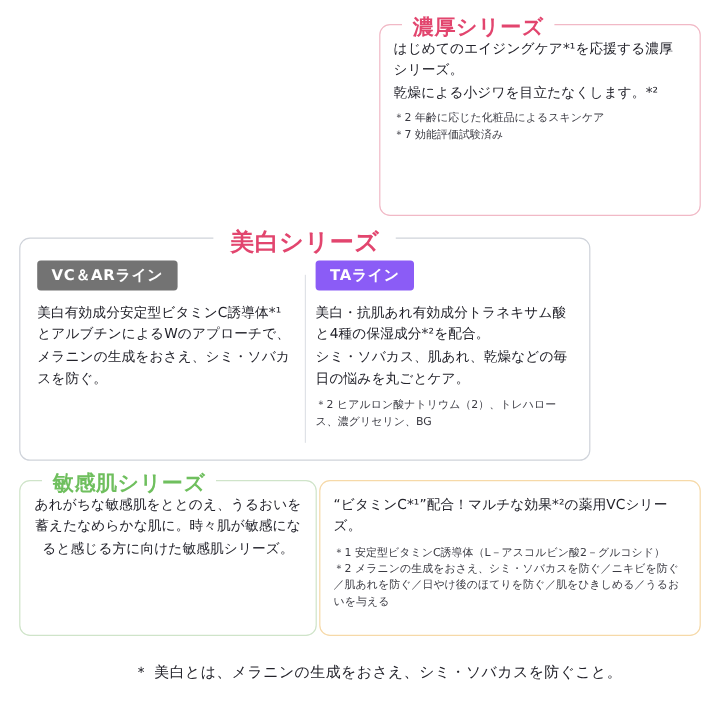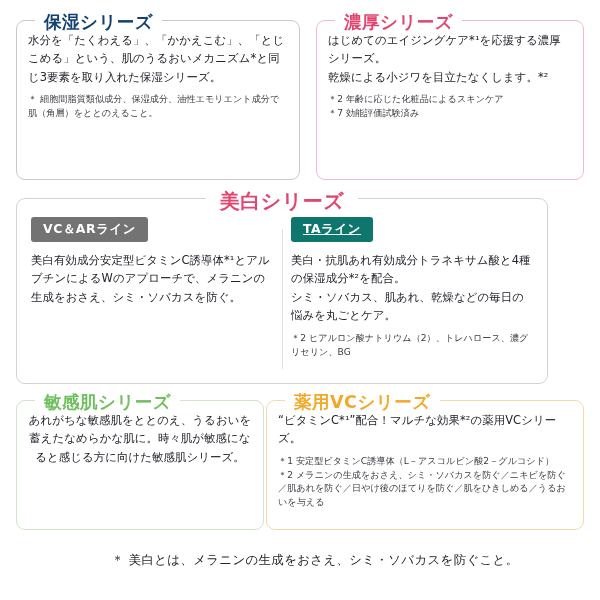--- a/index.html
+++ b/index.html
@@ -69,21 +69,21 @@
   }
   #card-moist .card-title { color: #13406e; }
 
   #card-rich {
     left: 316px; top: 20px; width: 268px; height: 160px;
     border-color: #f1b9c6;
   }
   #card-rich .card-title { color: #e2456e; }
 
   #card-white {
-    left: 16px; top: 198px; width: 532px; height: 186px;
+    left: 16px; top: 198px; width: 476px; height: 186px;
     border-color: #cfd3da;
   }
   #card-white .card-title {
     left: 50%;
     transform: translateX(-50%);
     color: #e2456e;
     font-size: 20px;
     padding: 0 14px;
   }
 
@@ -98,21 +98,21 @@
     display: inline-block;
     color: #ffffff;
     font-size: 12.4px;
     font-weight: bold;
     letter-spacing: 0.6px;
     padding: 3.5px 12px 4.5px 12px;
     border-radius: 3px;
     margin-bottom: 9px;
   }
   .tag-vcar { background: #737373; }
-  .tag-ta { background: #0f766e; text-decoration: underline; }
+  .tag-ta { background: #8b5cf6; }
 
   .divider {
     position: absolute;
     left: 50%;
     top: 30px;
     bottom: 14px;
     width: 1px;
     background: #dfe2e7;
   }
 
@@ -138,29 +138,20 @@
     letter-spacing: 0.4px;
     color: #23232b;
     margin-left: 30px;
   }
 </style>
 </head>
 <body>
 
 <div class="page">
 
-  <div class="card" id="card-moist">
-    <div class="card-title">保湿シリーズ</div>
-    <div class="inner">
-      <p class="body-text">水分を「たくわえる」、「かかえこむ」、「とじこめる」という、肌のうるおいメカニズム*と同じ3要素を取り入れた保湿シリーズ。</p>
-      <div class="note-text">
-        <p class="note-line">＊ 細胞間脂質類似成分、保湿成分、油性エモリエント成分で肌（角層）をととのえること。</p>
-      </div>
-    </div>
-  </div>
 
   <div class="card" id="card-rich">
     <div class="card-title">濃厚シリーズ</div>
     <div class="inner">
       <p class="body-text" style="white-space:pre-line">はじめてのエイジングケア*¹を応援する濃厚シリーズ。
 乾燥による小ジワを目立たなくします。*²</p>
       <div class="note-text">
         <p class="note-line">＊2 年齢に応じた化粧品によるスキンケア</p>
         <p class="note-line">＊7 効能評価試験済み</p>
       </div>
@@ -187,21 +178,20 @@
   </div>
 
   <div class="card" id="card-sensitive">
     <div class="card-title">敏感肌シリーズ</div>
     <div class="inner">
       <p class="body-text">あれがちな敏感肌をととのえ、うるおいを蓄えたなめらかな肌に。時々肌が敏感になると感じる方に向けた敏感肌シリーズ。</p>
     </div>
   </div>
 
   <div class="card" id="card-vc">
-    <div class="card-title">薬用VCシリーズ</div>
     <div class="inner">
       <p class="body-text">“ビタミンC*¹”配合！マルチな効果*²の薬用VCシリーズ。</p>
       <div class="note-text">
         <p class="note-line">＊1 安定型ビタミンC誘導体（L－アスコルビン酸2－グルコシド）</p>
         <p class="note-line">＊2 メラニンの生成をおさえ、シミ・ソバカスを防ぐ／ニキビを防ぐ／肌あれを防ぐ／日やけ後のほてりを防ぐ／肌をひきしめる／うるおいを与える</p>
       </div>
     </div>
   </div>
 
   <div class="footer">＊ 美白とは、メラニンの生成をおさえ、シミ・ソバカスを防ぐこと。</div>

